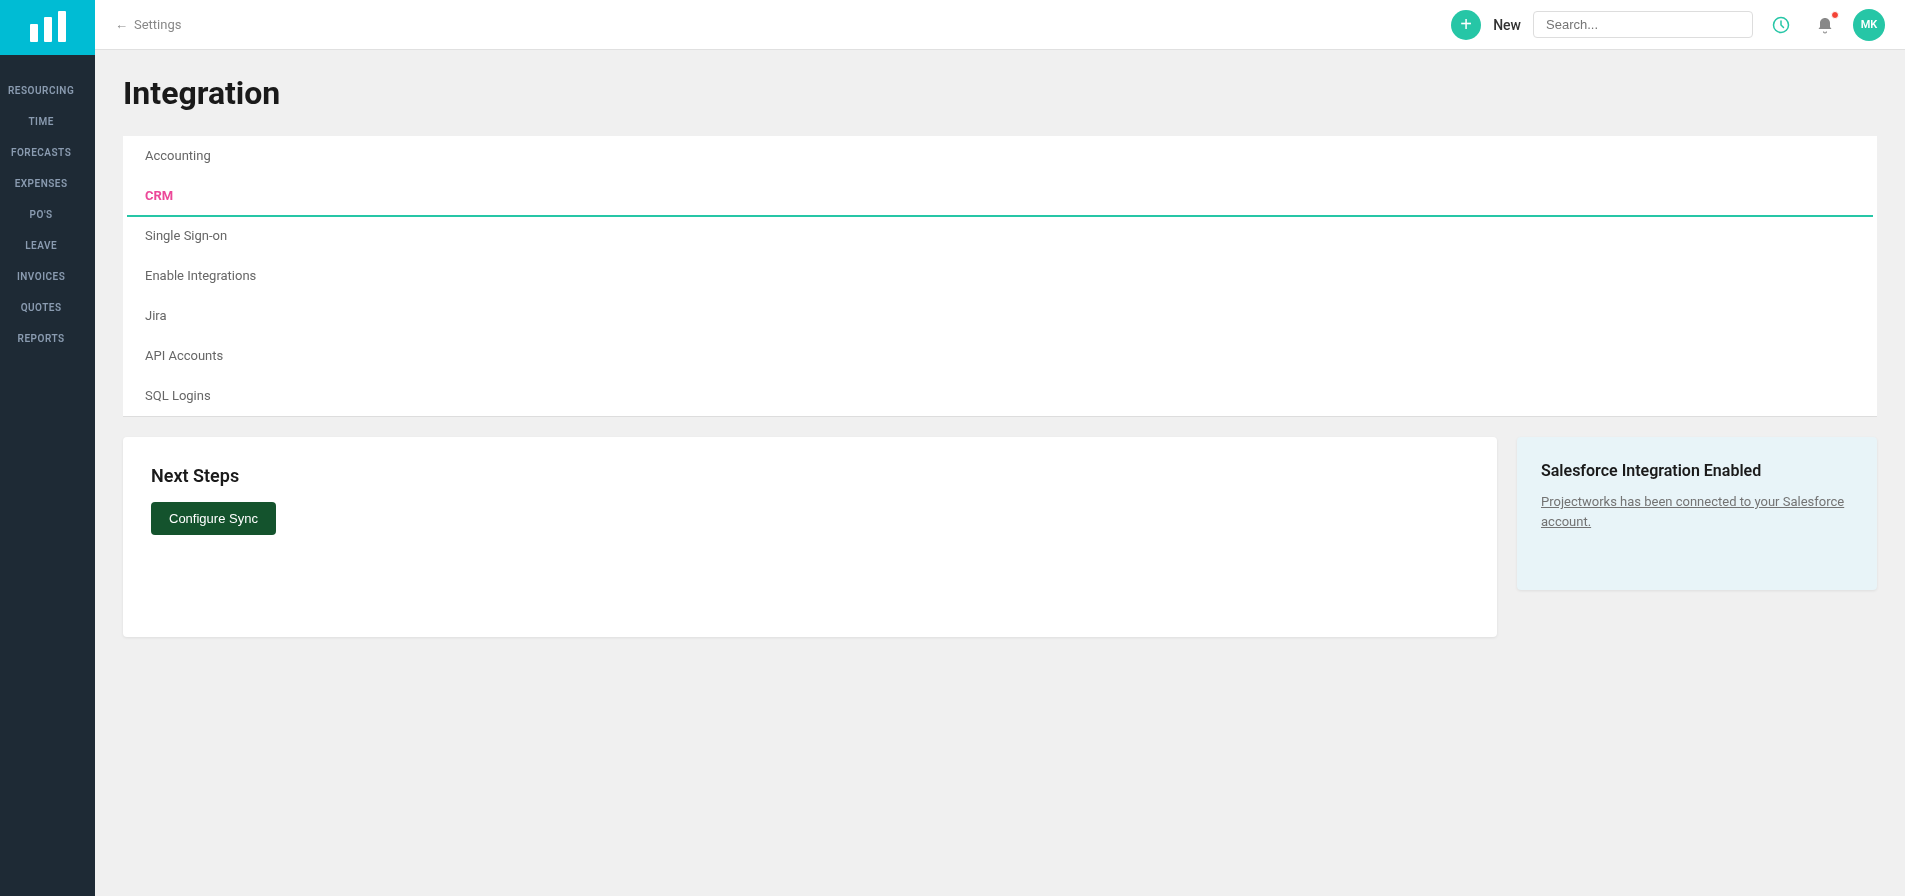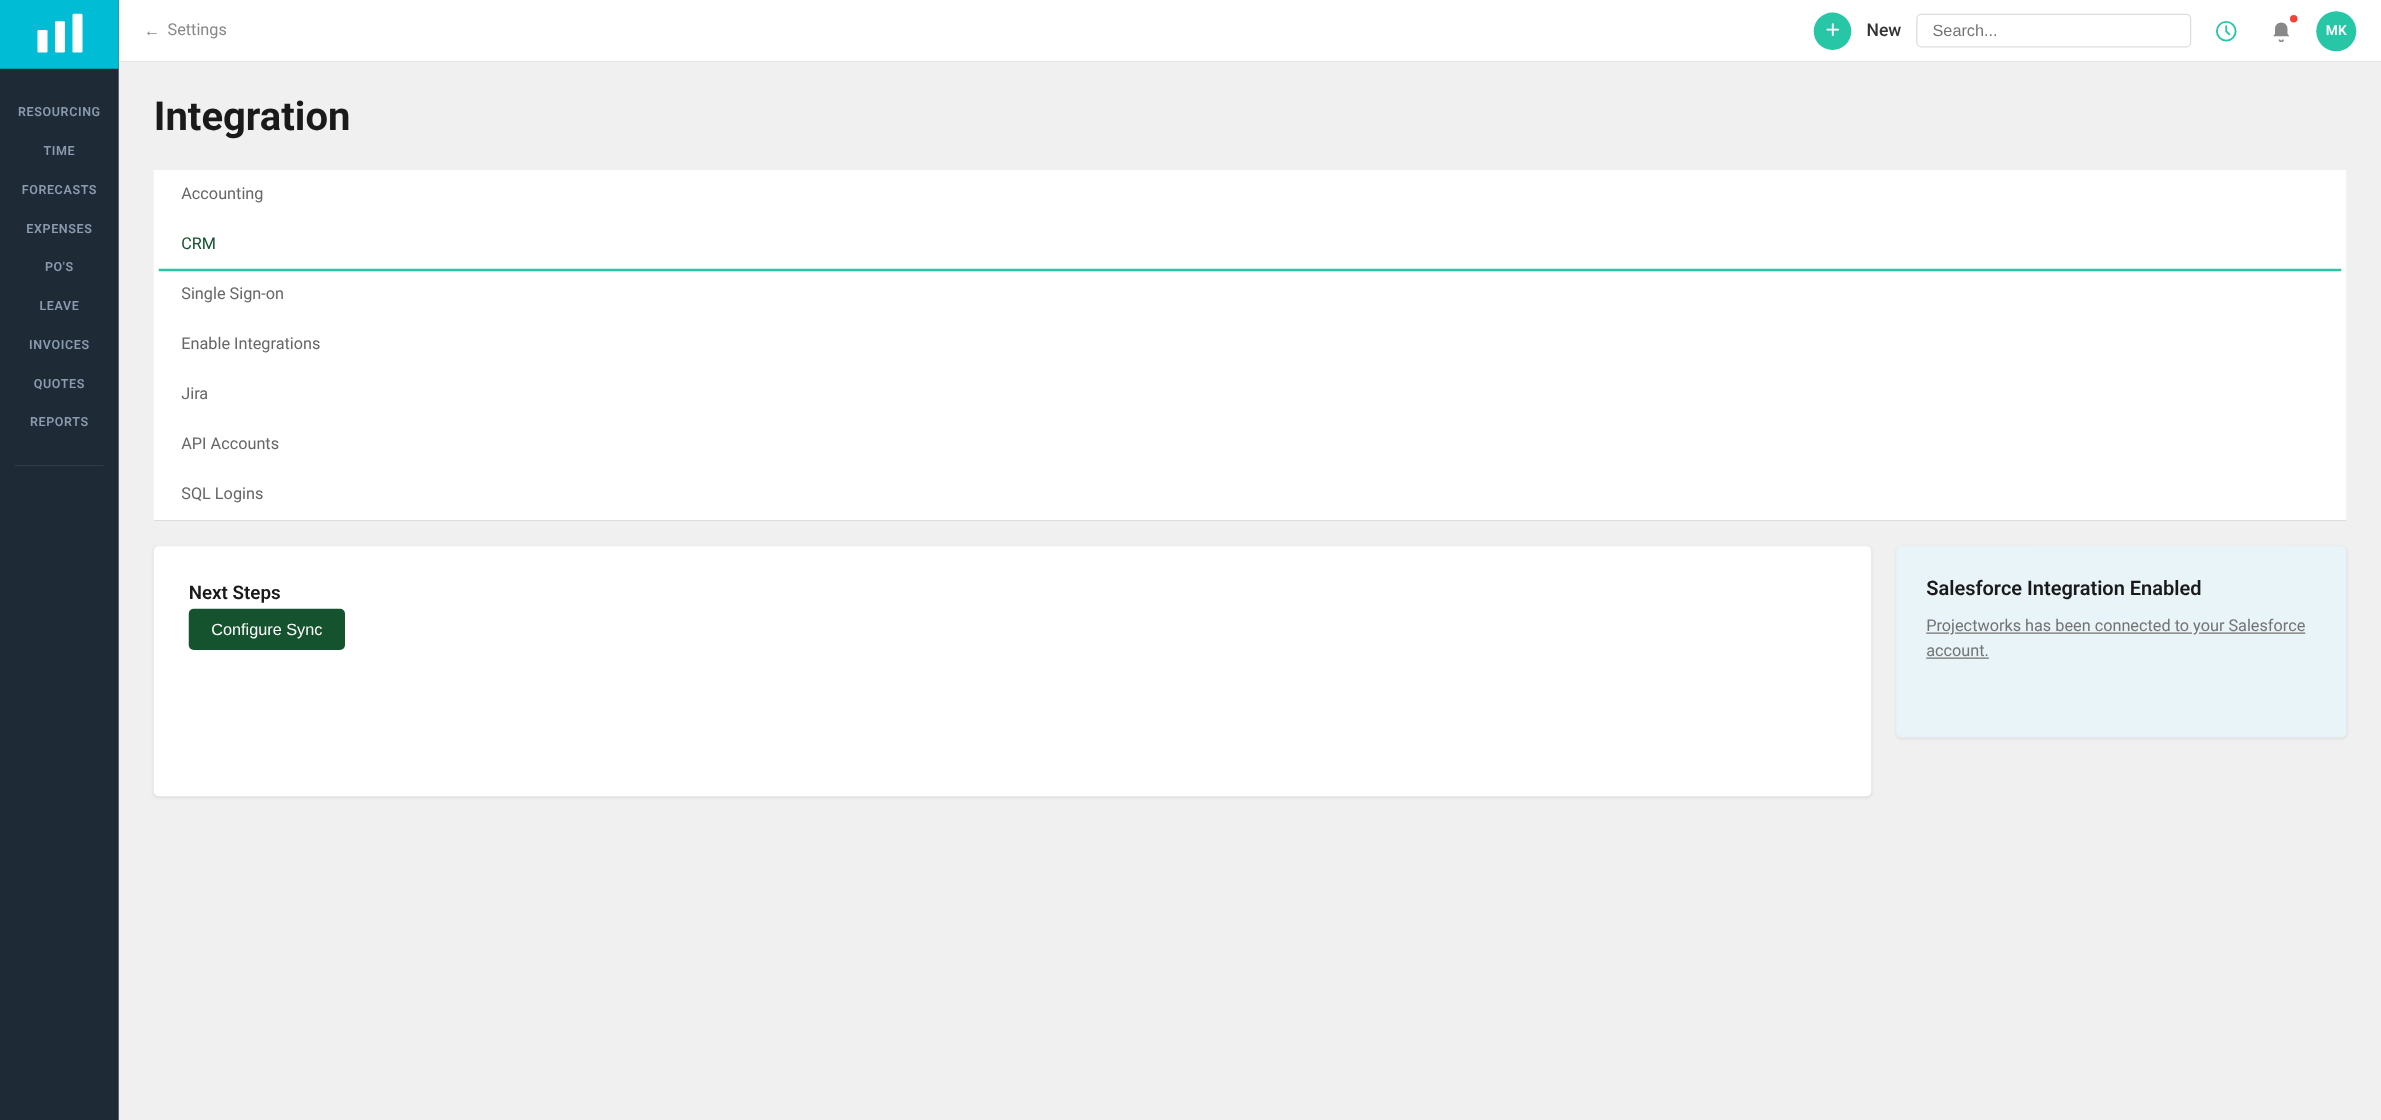--- a/index.html
+++ b/index.html
@@ -25,21 +25,21 @@
       align-items: center;
       justify-content: center;
       flex-shrink: 0;
     }
     .sidebar-logo svg {
       width: 40px;
       height: 35px;
     }
     .sidebar-nav {
       display: flex;
-      flex-direction: column;
+      flex-direction: row;
       width: 100%;
       margin-top: 20px;
     }
     .sidebar-section {
       margin-bottom: 8px;
     }
     .sidebar-item {
       color: #8a9bb0;
       font-size: 10px;
       font-weight: 600;
@@ -184,45 +184,45 @@
     .tab {
       padding: 12px 18px;
       font-size: 13px;
       color: #666;
       cursor: pointer;
       border-bottom: 2px solid transparent;
       margin-bottom: -1px;
       white-space: nowrap;
     }
     .tab.active {
-      color: #14532d;
+      color: #ec4899;
       border-bottom: 2px solid #26c6a6;
-      font-weight: 400;
+      font-weight: 700;
     }
 
     
     .cards-row {
       display: flex;
       gap: 20px;
       align-items: flex-start;
     }
 
     .card-main {
       background: #fff;
       border-radius: 4px;
       padding: 28px 28px;
       flex: 1;
       min-height: 200px;
       box-shadow: 0 1px 3px rgba(0,0,0,0.08);
     }
     .card-title {
-      font-size: 15px;
+      font-size: 18px;
       font-weight: 600;
       color: #1a1a1a;
-      margin-bottom: 4px;
+      margin-bottom: 16px;
     }
     .card-description {
       font-size: 13px;
       color: #444;
       line-height: 1.5;
       margin-bottom: 24px;
     }
     .configure-btn {
       background: #14532d;
       color: #fff;

